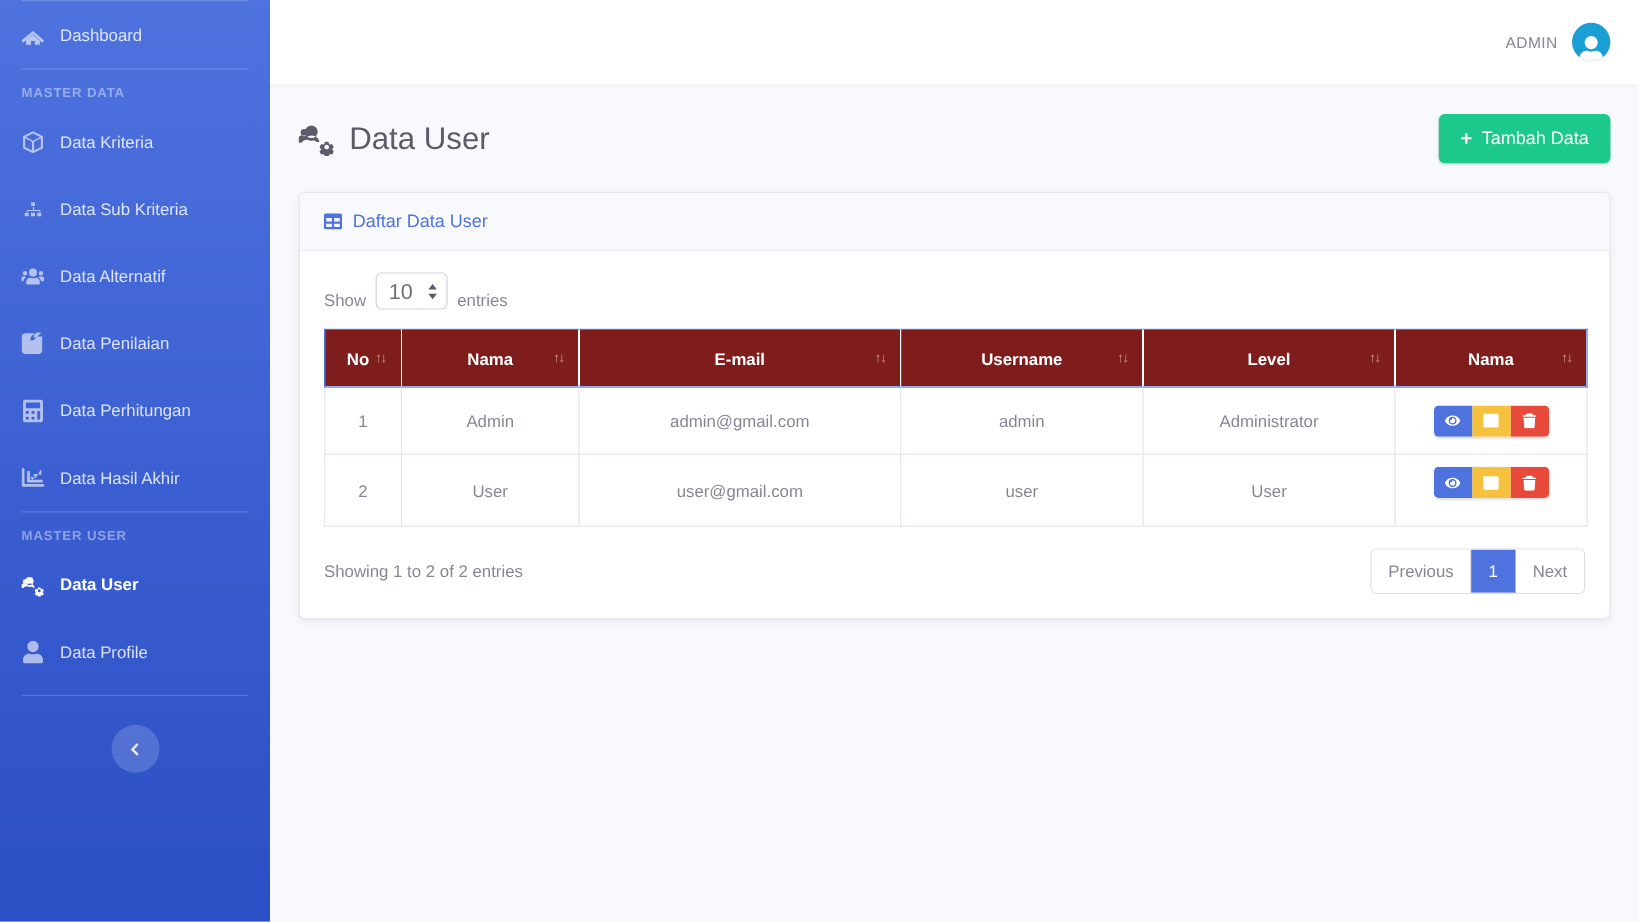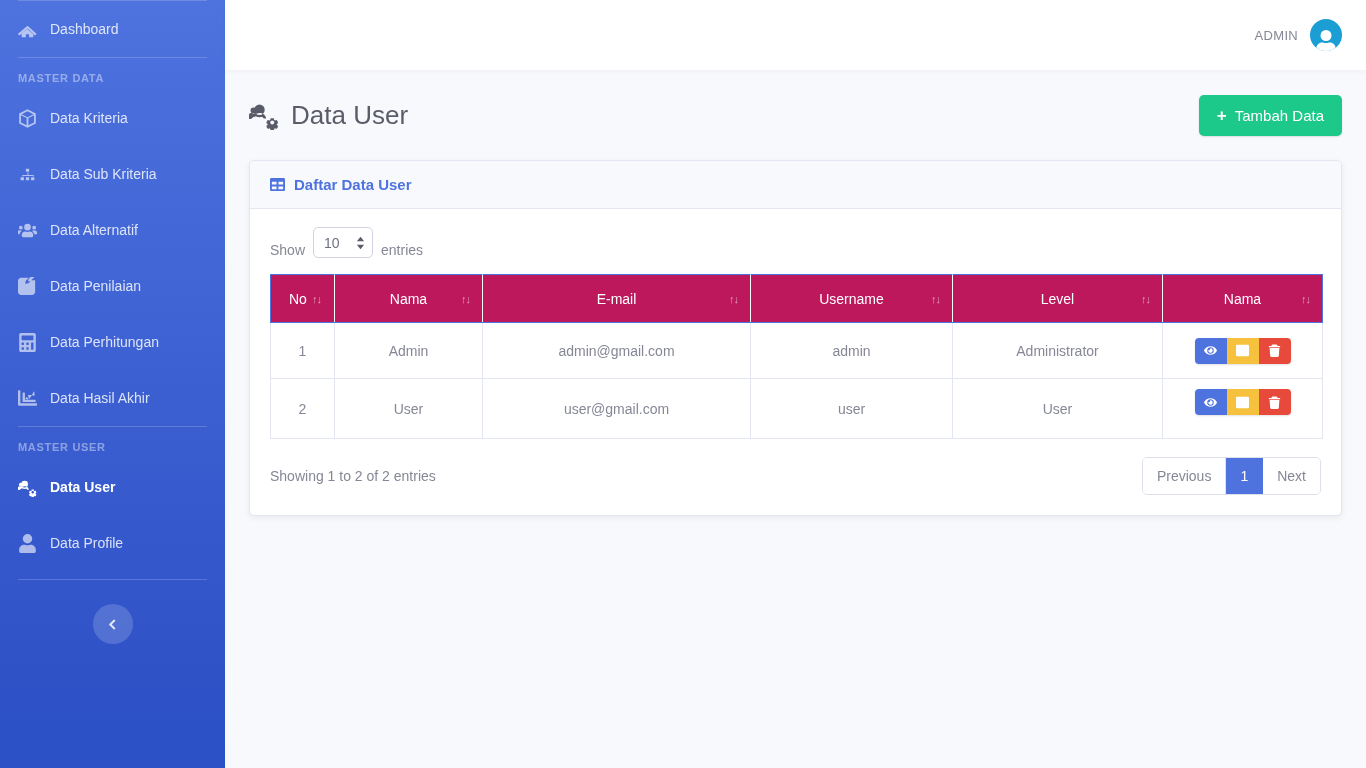--- a/index.html
+++ b/index.html
@@ -99,48 +99,48 @@
     box-shadow: 0 2px 6px rgba(58,59,69,0.08);
     width: 1093px;
   }
   .card-head {
     padding: 15px 20px; border-bottom: 1px solid #e3e6f0;
     background: #f8f9fc; border-radius: 5px 5px 0 0;
     display: flex; align-items: center; gap: 9px;
   }
   .card-head .ch-ic { width: 15px; height: 15px; }
   .card-head .ch-ic svg { width: 100%; height: 100%; fill: #4e73df; }
-  .card-head .ch-title { font-size: 15px; font-weight: bold; color: #4e73df; }
+  .card-head .ch-title { font-size: 15px; font-weight: normal; color: #4e73df; }
   .card-body { padding: 18px 20px 20px 20px; }
 
   .dt-top { display: flex; align-items: center; justify-content: space-between; margin-bottom: 16px; }
   .dt-len, .dt-filter { display: flex; align-items: flex-end; gap: 8px; font-size: 14px; color: #858796; }
   .len-select {
     appearance: none; -webkit-appearance: none;
     border: 1px solid #d1d3e2; border-radius: 5px;
     height: 31px; width: 60px; padding: 0 20px 0 10px;
-    font-size: 14px; color: #6e707e; background: #fff;
+    font-size: 18px; color: #6e707e; background: #fff;
     font-family: "Liberation Sans", sans-serif; cursor: pointer;
   }
   .len-wrap { position: relative; display: inline-block; }
   .len-wrap .caret {
     position: absolute; right: 8px; top: 50%; transform: translateY(-50%);
     pointer-events: none; font-size: 9px; color: #5a5c69; line-height: 1.0;
     display: flex; flex-direction: column; gap: 1px;
   }
   .search-input {
     border: 1px solid #d1d3e2; border-radius: 5px;
     height: 31px; width: 180px; padding: 0 10px;
     font-size: 14px; color: #6e707e; outline: none;
     font-family: "Liberation Sans", sans-serif;
   }
 
   table.dt { width: 100%; border-collapse: collapse; table-layout: fixed; }
   table.dt th {
-    background: #be185d; color: #fff; font-size: 14px; font-weight: normal;
+    background: #7f1d1d; color: #fff; font-size: 14px; font-weight: bold;
     height: 48px; padding: 0 14px; text-align: center;
     border: 1px solid #4e73df; border-right-color: rgba(255,255,255,0.55);
     position: relative; cursor: pointer; white-space: nowrap;
   }
   table.dt th:last-child { border-right-color: #4e73df; }
   table.dt th .thc { display: flex; align-items: center; justify-content: center; width: 100%; }
   table.dt th .sortic {
     position: absolute; right: 12px; top: 50%; transform: translateY(-50%);
     font-size: 11px; color: rgba(255,255,255,0.55); letter-spacing: -1px;
   }

